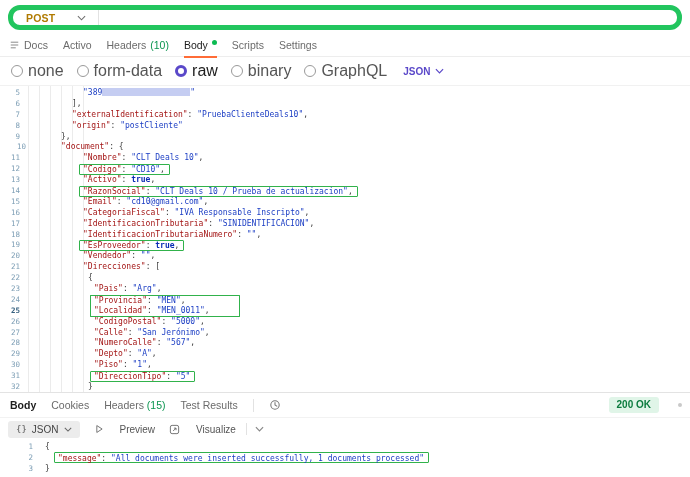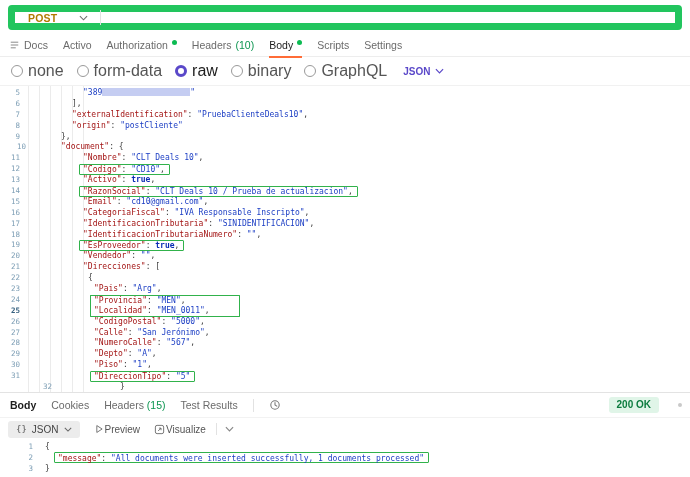--- a/index.html
+++ b/index.html
@@ -1,21 +1,21 @@
 <!DOCTYPE html>
 <html><head>
 <meta charset="utf-8">
 <style>
   * { margin:0; padding:0; box-sizing:border-box; }
   html,body { width:690px; height:477px; background:#fff; font-family:"Liberation Sans", sans-serif; }
   .app { position:relative; width:690px; height:477px; background:#fff; overflow:hidden; }
 
   
   .url-bar { position:absolute; top:5px; left:8px; width:674px; height:25px;
-             border:7px solid #22c55e; border-radius:4px; display:flex; align-items:center; background:#fff; }
+             border:5px solid #22c55e; border-radius:12px; display:flex; align-items:center; background:#fff; }
   .method { display:flex; align-items:center; gap:22px; padding:0 12px 0 13px; cursor:pointer; }
   .method-label { color:#b07a00; font-weight:bold; font-size:10.5px; letter-spacing:.2px; }
   .vdiv { width:1px; height:15px; background:#e2e2e2; }
   .url-text { flex:1; padding-left:12px; font-size:10.5px; color:#262626; white-space:nowrap; overflow:hidden; }
 
   
   .req-tabs { position:absolute; top:34px; left:0; width:690px; height:23px; display:flex; align-items:center;
               gap:15px; padding-left:9px; border-bottom:1px solid #ededed; }
   .tab { position:relative; height:23px; display:flex; align-items:center; gap:4px; font-size:10.5px;
          color:#6b6b6b; cursor:pointer; white-space:nowrap; }
@@ -57,21 +57,21 @@
   .rtab { font-size:10.5px; color:#6b6b6b; cursor:pointer; white-space:nowrap; }
   .rtab.active { color:#1d1d1d; font-weight:bold; }
   .icon-btn { display:flex; align-items:center; cursor:pointer; }
   .spacer { flex:1; }
   .status { background:#e0f5e8; color:#0c7c3f; font-weight:bold; font-size:10px; padding:2px 8px 3px; border-radius:3px; }
   .status-more { width:4px; height:4px; border-radius:50%; background:#c9c9c9; margin-left:4px; }
 
   .resp-toolbar { position:absolute; top:420px; left:0; width:690px; height:18px; display:flex; align-items:center; padding-left:8px; }
   .pill { display:flex; align-items:center; gap:5px; background:#ececec; border-radius:3px; height:17px; padding:0 8px; font-size:10px; color:#444; cursor:pointer; }
   .braces { font-family:"DejaVu Sans Mono", monospace; font-size:9px; color:#555; }
-  .tool { display:flex; align-items:center; gap:1px; font-size:10px; color:#555; cursor:pointer; }
+  .tool { display:flex; align-items:center; gap:16px; font-size:10px; color:#555; cursor:pointer; }
   .resp-body { position:absolute; top:438px; left:0; width:690px; height:39px; padding-top:3px; }
 
   svg.chev { display:block; }
 </style>
 </head>
 <body>
 
 <div class="app">
 
   <div class="url-bar">
@@ -87,24 +87,20 @@
   <div class="req-tabs">
     <div class="tab">
       <svg width="11" height="10" viewBox="0 0 16 16">
           <path d="M2 3.5h12M2 8h12M2 12.5h8" stroke="#8a8a8a" stroke-width="1.6" fill="none"></path>
         </svg>
       <span>Docs</span>
     </div>
     <div class="tab">
         <span>Activo</span>
       </div>
-    <div class="tab">
-      <span>Authorization</span>
-      <span class="gdot"></span>
-    </div>
     <div class="tab">
       <span>Headers</span>
       <span class="cnt">(10)</span>
     </div>
     <div class="tab active">
       <span>Body</span>
       <span class="gdot"></span>
     </div>
     <div class="tab">
         <span>Scripts</span>
@@ -170,21 +166,21 @@
       <div class="cl" style="height: 10.9px; line-height: 10.9px;"><span class="ln" style="width: 20px;">22</span><span class="ct" style="padding-left: 68px;"><span class="tk-p">{</span></span></div>
       <div class="cl" style="height: 10.9px; line-height: 10.9px;"><span class="ln" style="width: 20px;">23</span><span class="ct" style="padding-left: 74px;"><span class="tk-k">"Pais"</span><span class="tk-p">: </span><span class="tk-s">"Arg"</span><span class="tk-p">,</span></span></div>
       <div class="cl" style="height: 10.9px; line-height: 10.9px;"><span class="ln" style="width: 20px;">24</span><span class="ct" style="padding-left: 74px;"><span class="gbox top" style="width: 150px;"><span class="tk-k">"Provincia"</span><span class="tk-p">: </span><span class="tk-s">"MEN"</span><span class="tk-p">,</span></span></span></div>
       <div class="cl" style="height: 10.9px; line-height: 10.9px;"><span class="ln hl" style="width: 20px;">25</span><span class="ct" style="padding-left: 74px;"><span class="gbox bottom" style="width: 150px;"><span class="tk-k">"Localidad"</span><span class="tk-p">: </span><span class="tk-s">"MEN_0011"</span><span class="tk-p">,</span></span></span></div>
       <div class="cl" style="height: 10.9px; line-height: 10.9px;"><span class="ln" style="width: 20px;">26</span><span class="ct" style="padding-left: 74px;"><span class="tk-k">"CodigoPostal"</span><span class="tk-p">: </span><span class="tk-s">"5000"</span><span class="tk-p">,</span></span></div>
       <div class="cl" style="height: 10.9px; line-height: 10.9px;"><span class="ln" style="width: 20px;">27</span><span class="ct" style="padding-left: 74px;"><span class="tk-k">"Calle"</span><span class="tk-p">: </span><span class="tk-s">"San Jerónimo"</span><span class="tk-p">,</span></span></div>
       <div class="cl" style="height: 10.9px; line-height: 10.9px;"><span class="ln" style="width: 20px;">28</span><span class="ct" style="padding-left: 74px;"><span class="tk-k">"NumeroCalle"</span><span class="tk-p">: </span><span class="tk-s">"567"</span><span class="tk-p">,</span></span></div>
       <div class="cl" style="height: 10.9px; line-height: 10.9px;"><span class="ln" style="width: 20px;">29</span><span class="ct" style="padding-left: 74px;"><span class="tk-k">"Depto"</span><span class="tk-p">: </span><span class="tk-s">"A"</span><span class="tk-p">,</span></span></div>
       <div class="cl" style="height: 10.9px; line-height: 10.9px;"><span class="ln" style="width: 20px;">30</span><span class="ct" style="padding-left: 74px;"><span class="tk-k">"Piso"</span><span class="tk-p">: </span><span class="tk-s">"1"</span><span class="tk-p">,</span></span></div>
       <div class="cl" style="height: 10.9px; line-height: 10.9px;"><span class="ln" style="width: 20px;">31</span><span class="ct" style="padding-left: 74px;"><span class="gbox "><span class="tk-k">"DireccionTipo"</span><span class="tk-p">: </span><span class="tk-s">"5"</span></span></span></div>
-      <div class="cl" style="height: 10.9px; line-height: 10.9px;"><span class="ln" style="width: 20px; margin-left: 32px;">32</span><span class="ct" style="padding-left: 68px;"><span class="tk-p">}</span></span></div>
+      <div class="cl" style="height: 10.9px; line-height: 10.9px;"><span class="ln" style="width: 20px;">32</span><span class="ct" style="padding-left: 68px;"><span class="tk-p">}</span></span></div>
     </div>
 
   <div class="resp-divider"></div>
 
   <div class="resp-tabs">
     <span class="rtab active">Body</span>
     <span class="rtab">Cookies</span>
     <span class="rtab">
       <span>Headers</span>
       <span class="cnt">(15)</span>

